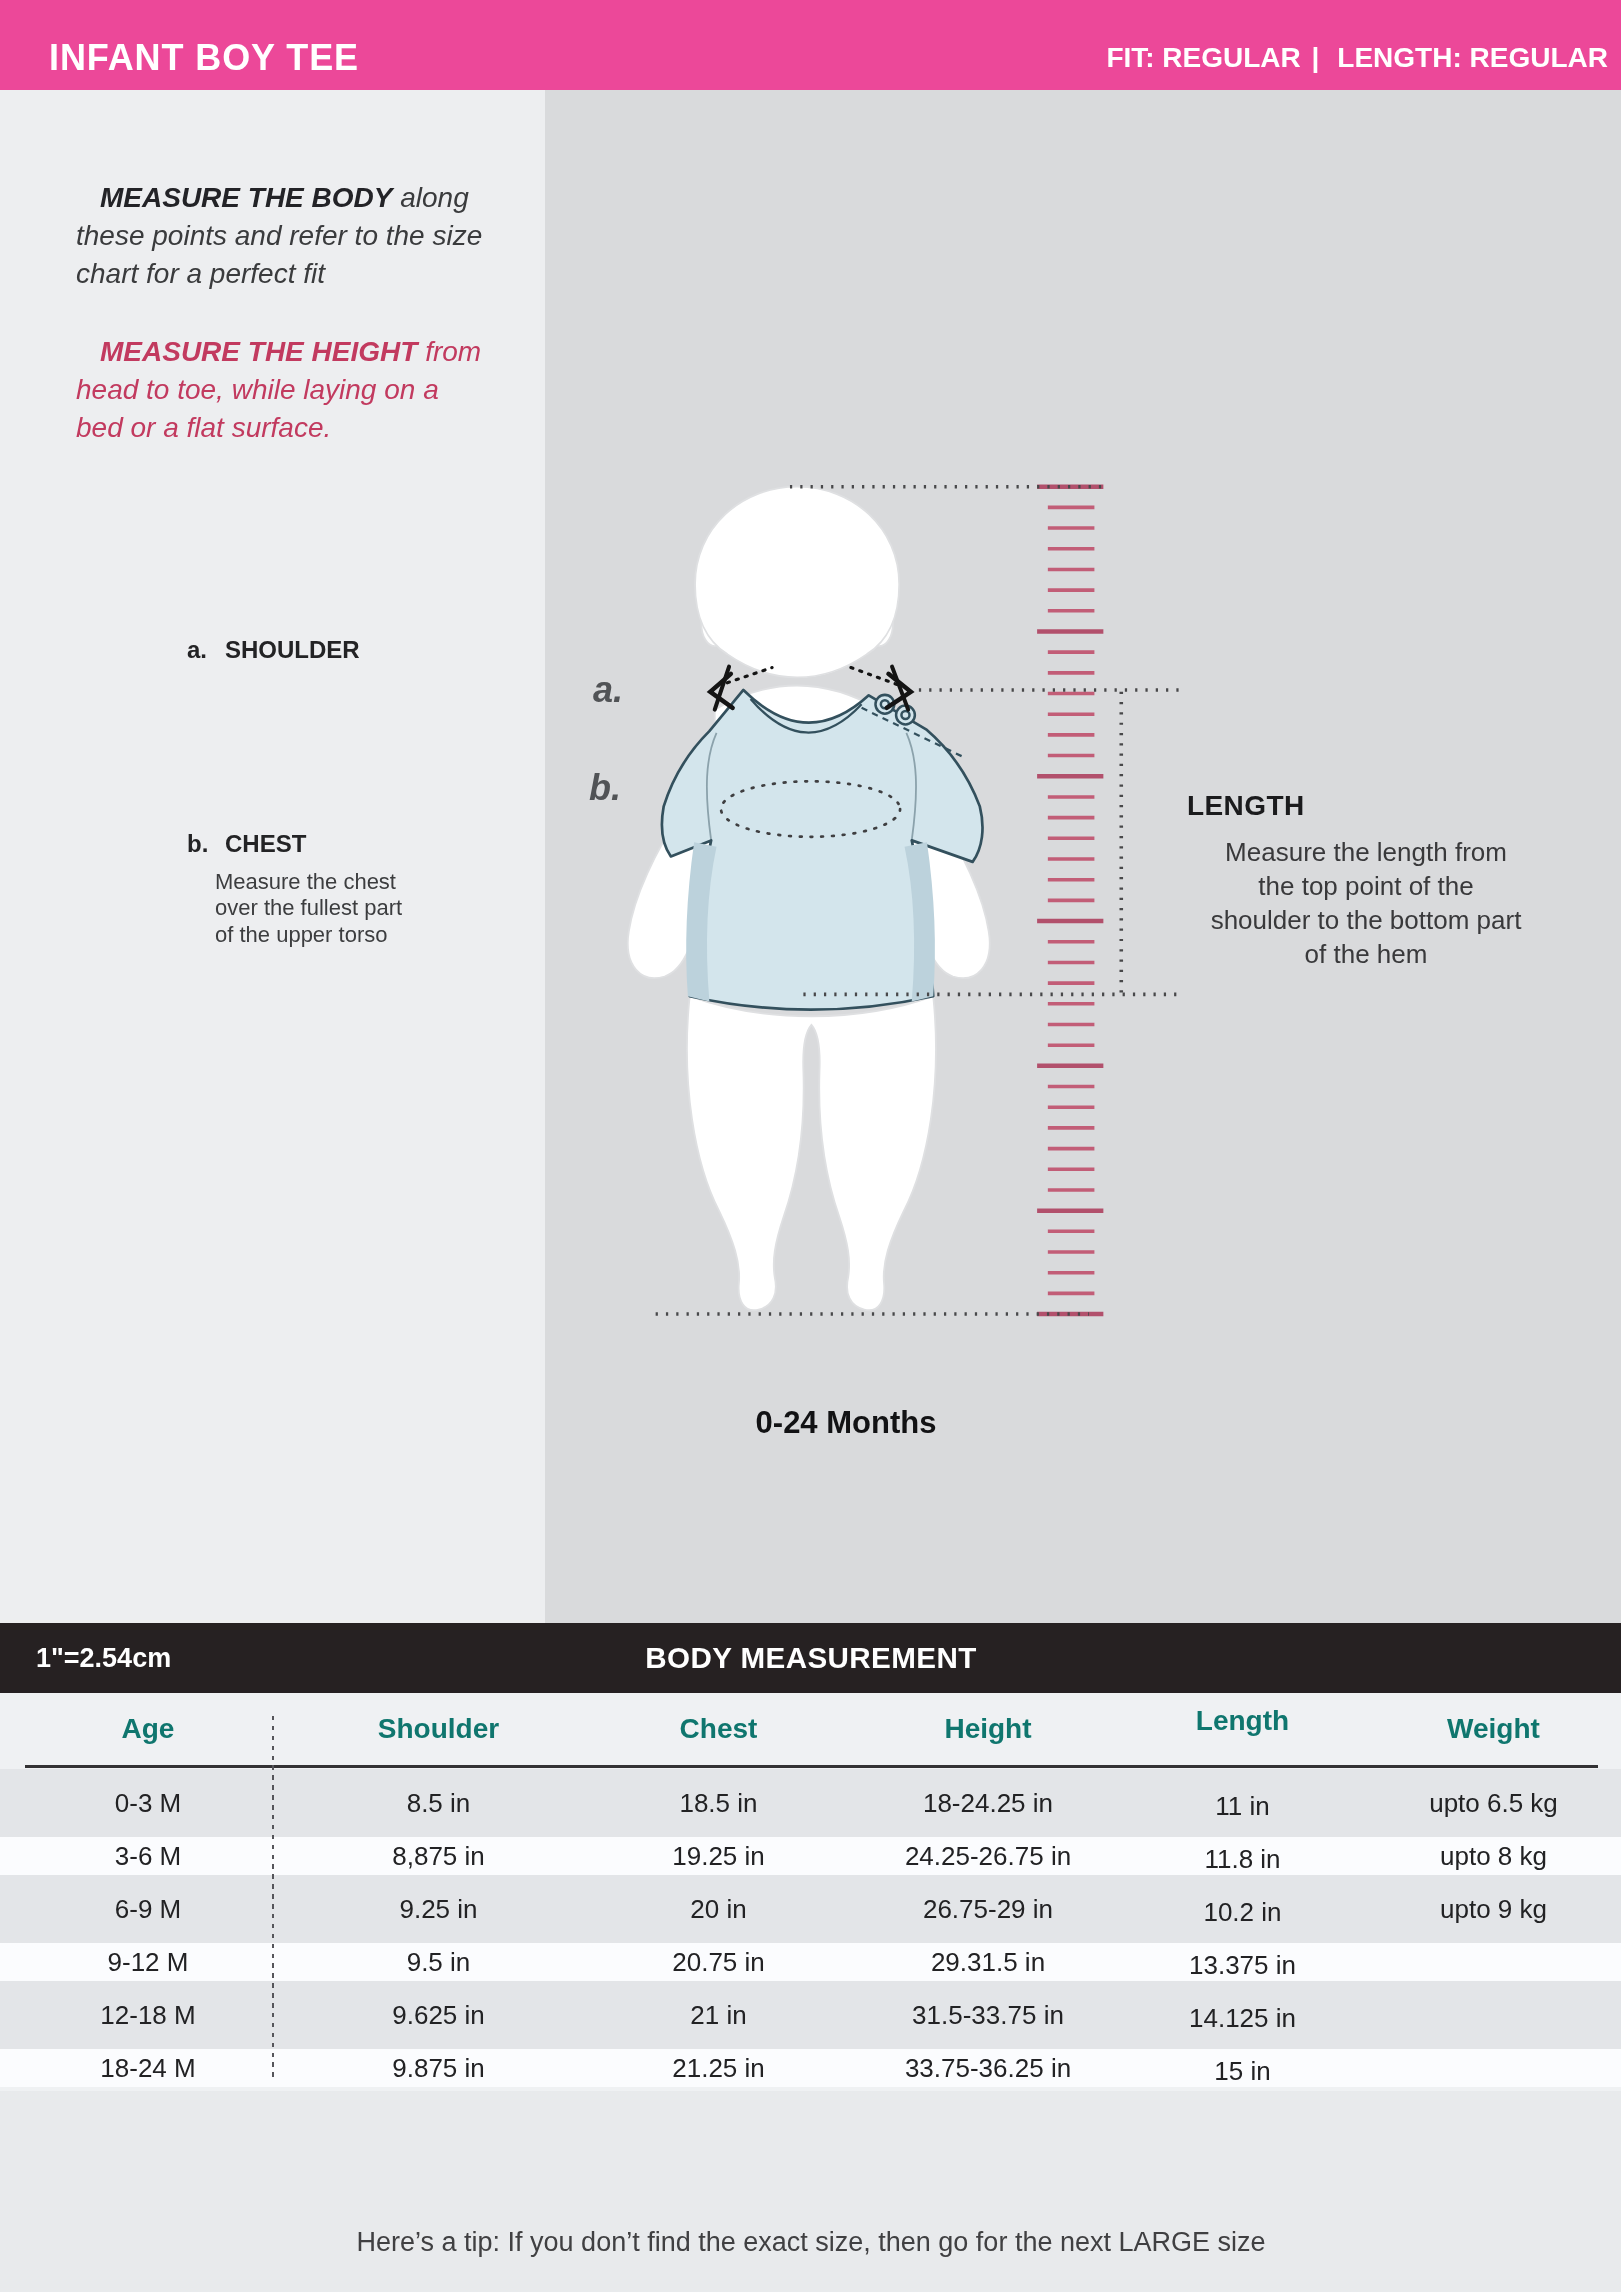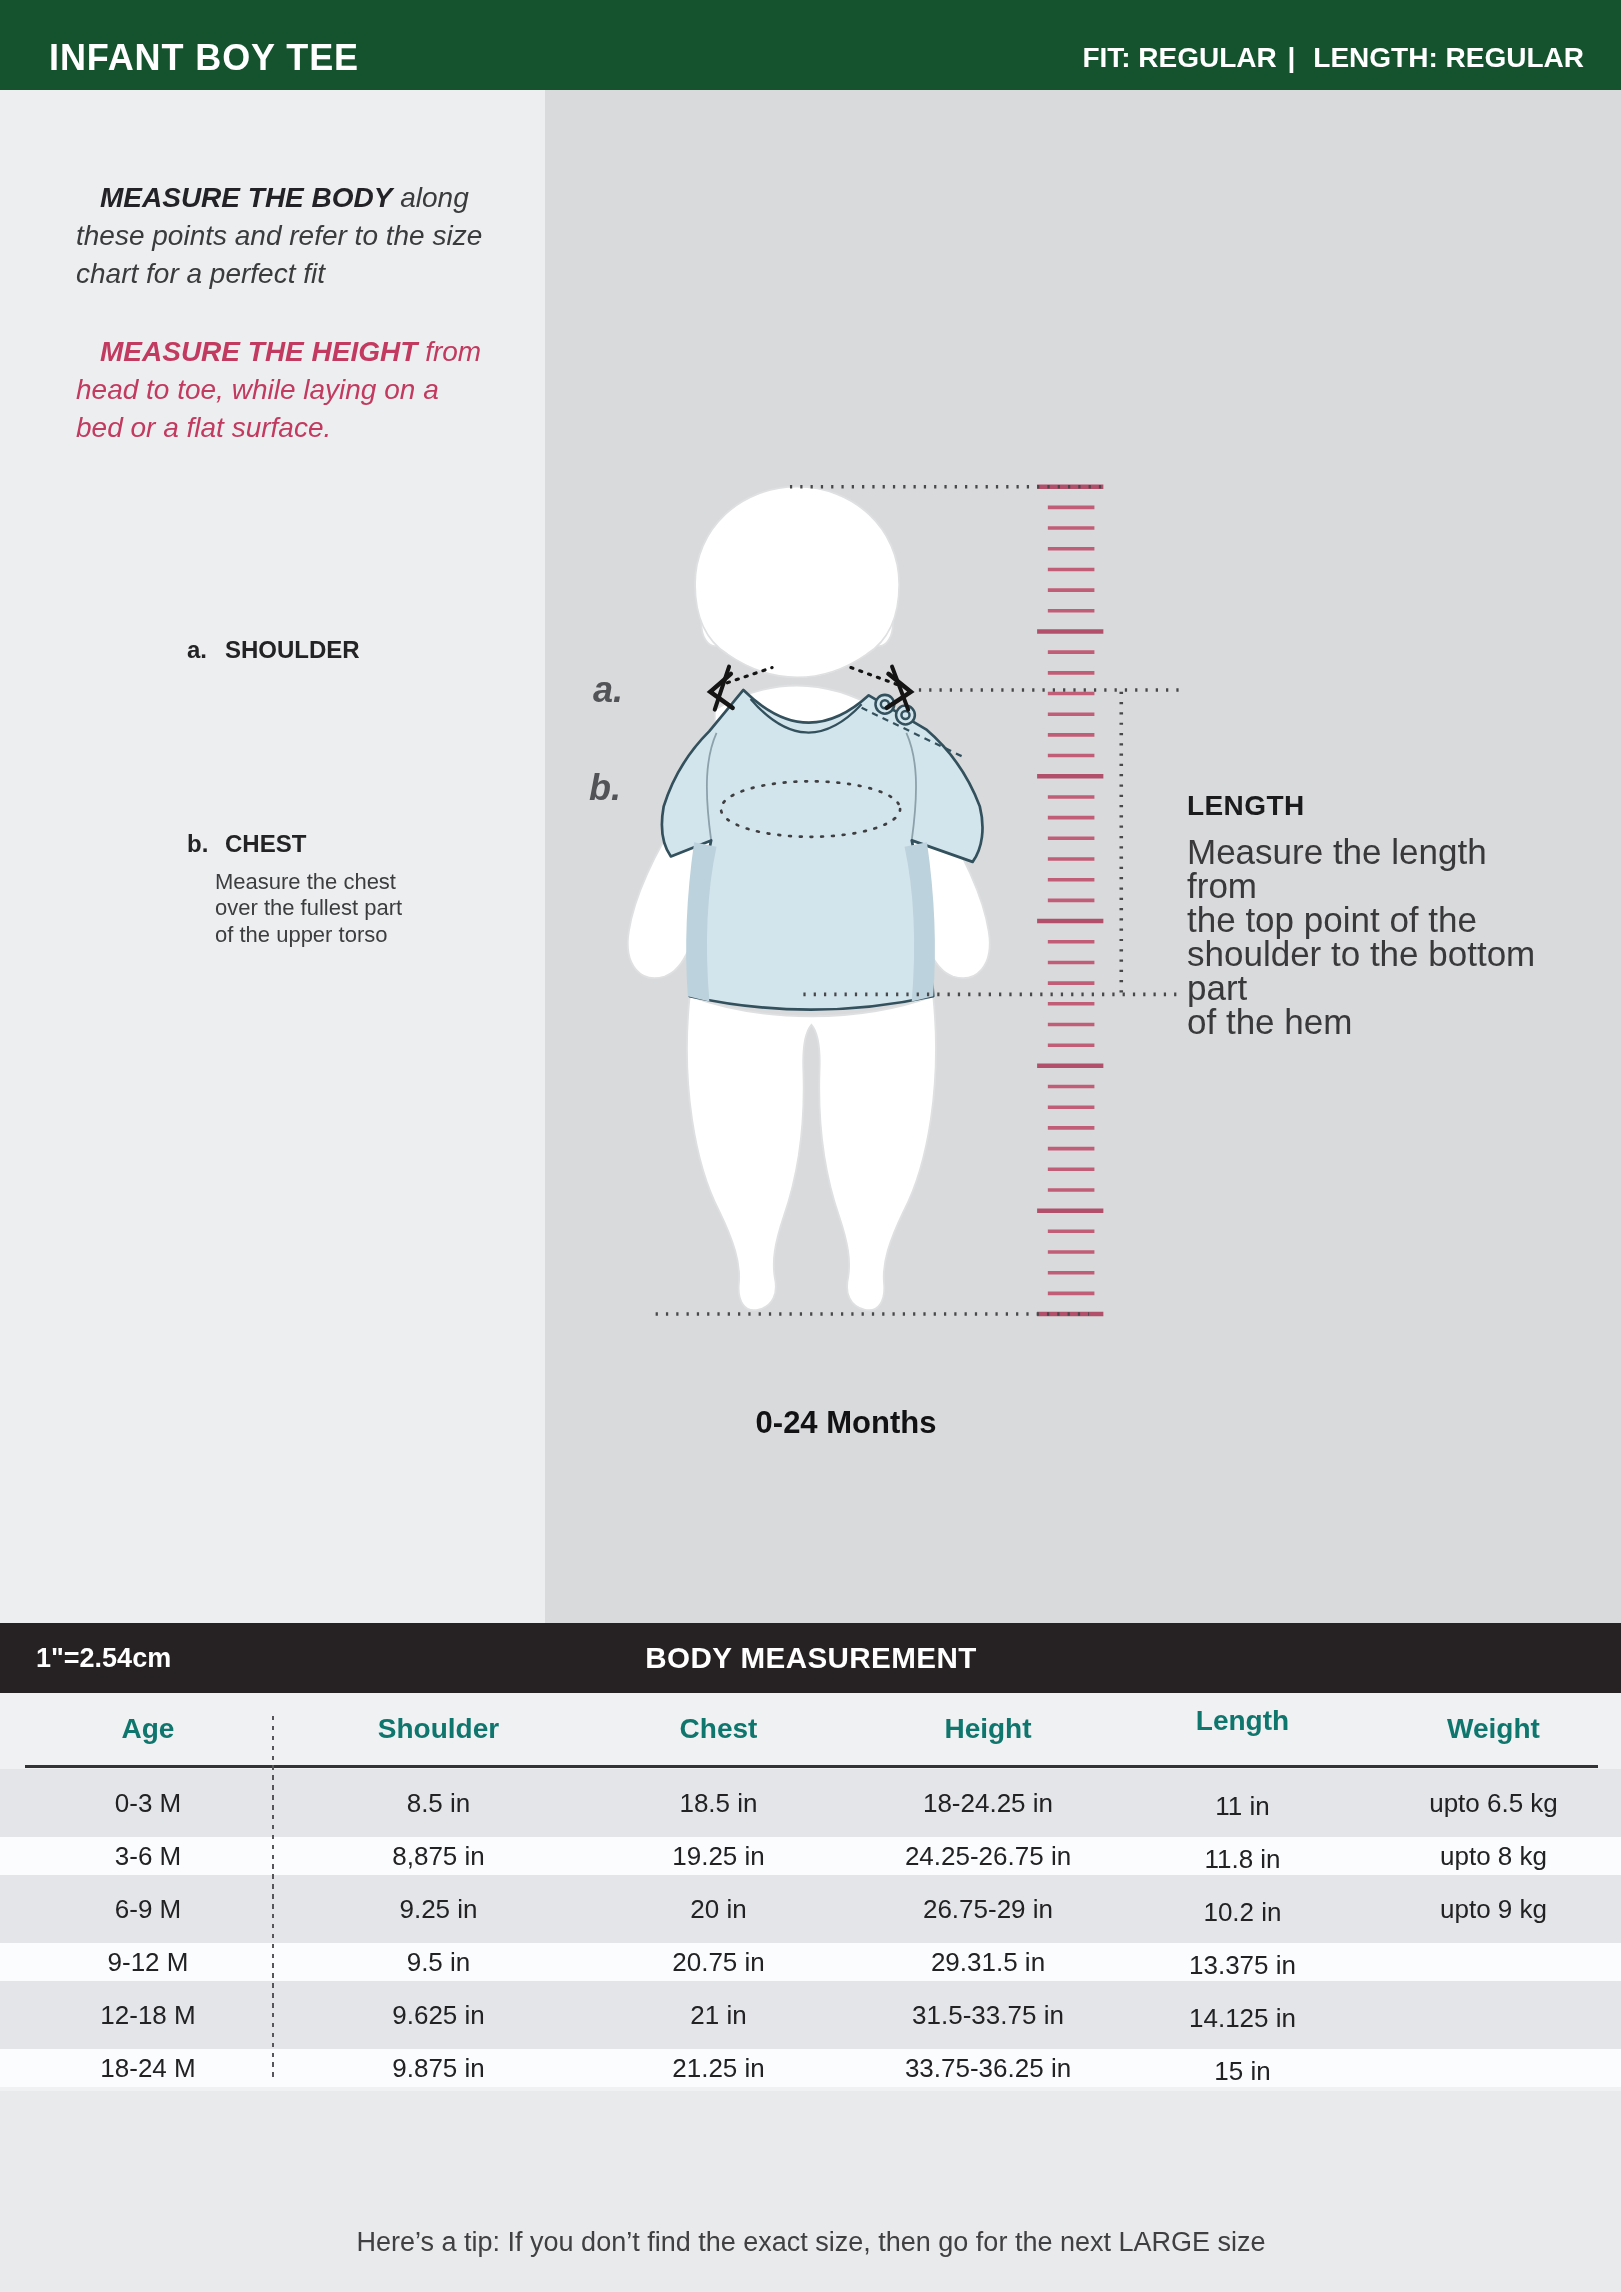--- a/index.html
+++ b/index.html
@@ -1,20 +1,20 @@
 <!DOCTYPE html>
 <html style="font-size:14.3px"><head>
 <meta charset="utf-8">
 <style>
   html,body{margin:0;padding:0;}
   body{width:1622px;height:2293px;position:relative;font-family:"Liberation Sans",sans-serif;background:#e8eaec;overflow:hidden;}
   .abs{position:absolute;}
 
   
-  #header{left:0;top:0;width:1622px;height:115px;background:#14532d;display:flex;align-items:center;justify-content:space-between;box-sizing:border-box;padding:0 38px 0 49px;}
+  #header{left:0;top:0;width:1622px;height:115px;background:#ec4899;display:flex;align-items:center;justify-content:space-between;box-sizing:border-box;padding:0 14px 0 49px;}
   #header .title{color:#fff;font-size:36px;font-weight:bold;letter-spacing:0.9px;}
   #header .fitinfo{color:#fff;font-size:28px;font-weight:bold;display:flex;align-items:center;}
   #header .fitinfo .sep{margin:0 18px 0 10.7px;font-weight:bold;}
 
   
   #content{left:0;top:90px;width:1622px;height:1533px;background:#d9dadc;}
   #left-panel{left:0;top:0;width:545px;height:1533px;background:#edeef0;}
 
   .intro{left:76px;width:443px;font-size:28px;line-height:38px;font-style:italic;white-space:pre-line;color:#3a3b3d;}
   .intro b{font-weight:bold;color:#232327;margin-left:24px;}
@@ -30,21 +30,21 @@
   #item-b-desc{left:215px;top:779px;width:304px;}
   .letter{display:inline-block;width:38px;}
 
   #figure-svg{left:0;top:0;width:1622px;height:1533px;}
 
   #marker-a{left:593px;top:579px;font-size:36px;font-weight:bold;font-style:italic;color:#515356;}
   #marker-b{left:589px;top:677px;font-size:36px;font-weight:bold;font-style:italic;color:#515356;}
 
   #length-block{left:1187px;top:700px;width:358px;}
   #length-title{font-size:28px;font-weight:bold;color:#1b1b1d;letter-spacing:0.4px;}
-  #length-desc{margin-top:12.5px;font-size:35px;line-height:34px;color:#39393b;white-space:pre-line;}
+  #length-desc{margin-top:12.5px;font-size:26px;line-height:34px;color:#39393b;white-space:pre-line;text-align:center;}
 
   #figure-caption{left:667px;top:1315px;width:358px;text-align:center;font-size:31px;font-weight:bold;color:#121214;}
 
   
   #measure-bar{left:0;top:1623px;width:1622px;height:70px;background:#262122;display:flex;align-items:center;}
   #scale-note{position:absolute;left:36px;color:#fff;font-size:27px;font-weight:bold;}
   #measure-title{width:100%;text-align:center;color:#fff;font-size:29.6px;font-weight:bold;letter-spacing:0.4px;}
 
   
   #table-section{left:0;top:1693px;width:1622px;height:399px;background:#eff1f3;}

